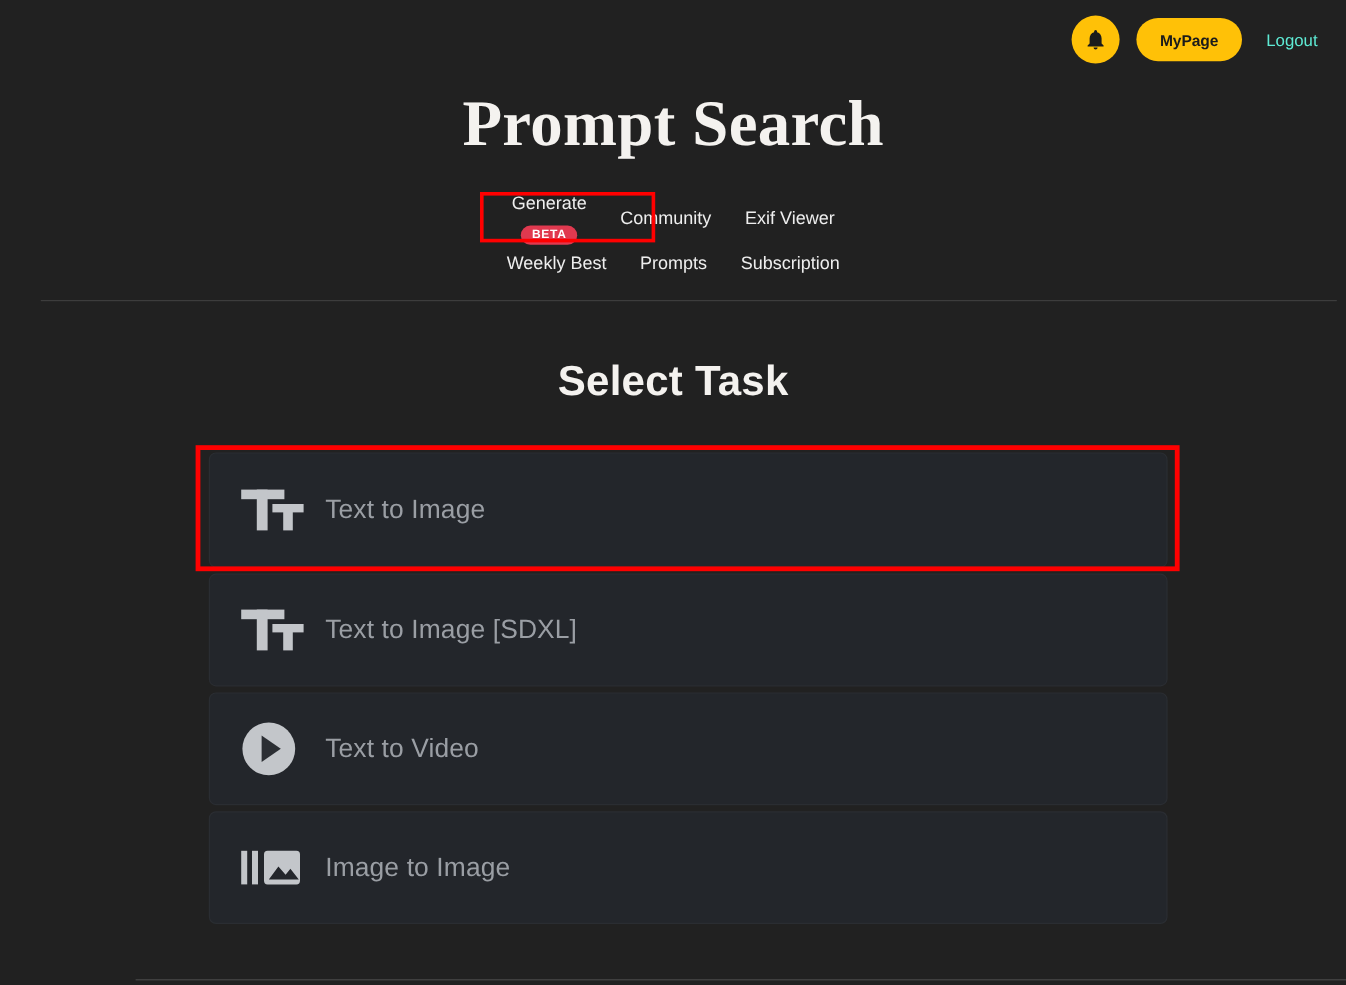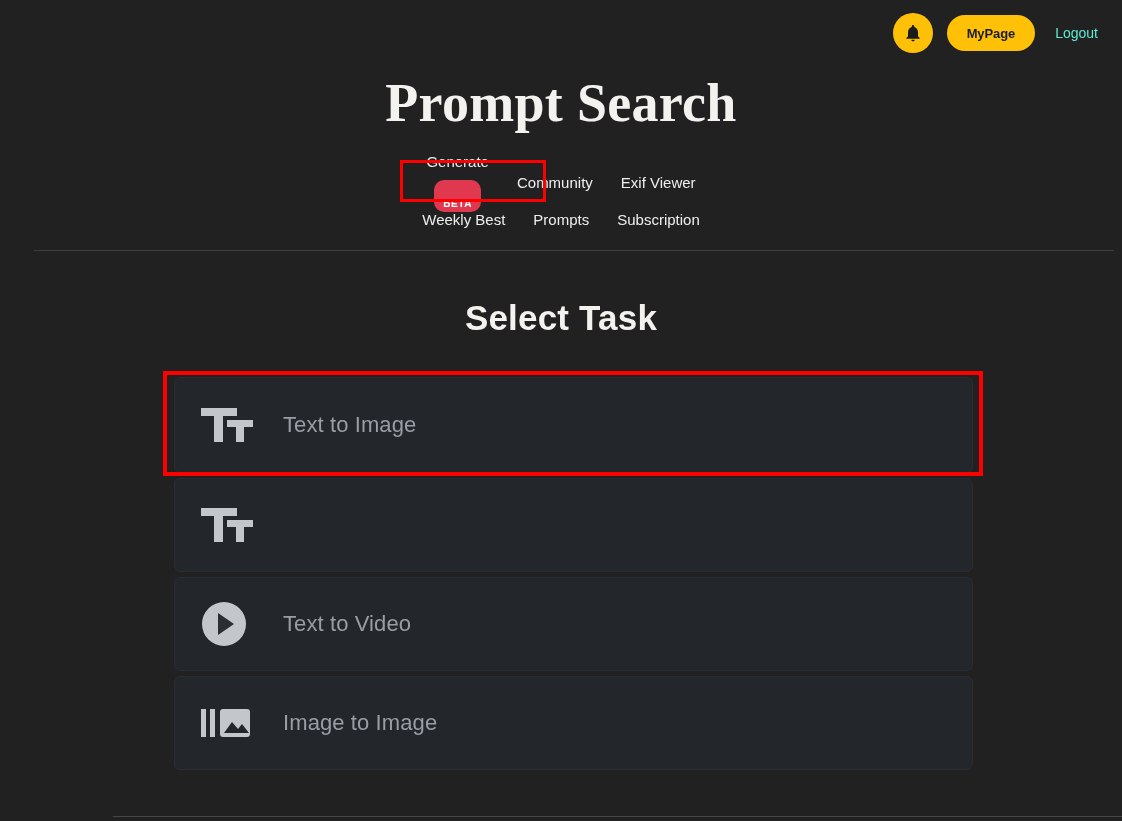--- a/index.html
+++ b/index.html
@@ -111,21 +111,21 @@
     flex-direction: column;
   }
 
   .beta-badge {
     background: #e0394f;
     color: #ffffff;
     font-size: 10px;
     font-weight: bold;
     letter-spacing: 0.6px;
     border-radius: 10px;
-    padding: 19px 9px 3px 9px;
+    padding: 3px 9px 3px 9px;
     line-height: 1;
     display: inline-block;
   }
 
   
   .hl-generate {
     position: absolute;
     left: 400px;
     top: 160px;
     width: 146px;
@@ -174,21 +174,21 @@
     width: 799px;
   }
 
   .task-card {
     background: #23262b;
     border-radius: 6px;
     height: 94px;
     display: flex;
     align-items: center;
     padding-left: 24px;
-    gap: 24px;
+    gap: 12px;
     cursor: pointer;
     margin-bottom: 5px;
     border: 1px solid #2a2d32;
   }
   .task-card.first { height: 96px; }
 
   .task-icon {
     width: 60px;
     height: 48px;
     flex: none;
@@ -291,20 +291,21 @@
 
   <div class="task-card">
     <span class="task-icon">
       <svg width="58" height="46" viewBox="0 0 58 46">
         <rect x="2" y="6" width="36" height="8" fill="#c3c6ca"></rect>
         <rect x="15" y="6" width="9" height="34" fill="#c3c6ca"></rect>
         <rect x="28" y="18" width="26" height="7" fill="#c3c6ca"></rect>
         <rect x="37" y="18" width="8" height="22" fill="#c3c6ca"></rect>
       </svg>
     </span>
+    <span class="task-label">Text to Image [SDXL]</span>
   </div>
 
   <div class="task-card">
     <span class="task-icon">
       <svg width="58" height="46" viewBox="0 0 58 46">
         <circle cx="25" cy="23" r="22" fill="#c3c6ca"></circle>
         <path d="M19 12l16 11-16 11z" fill="#2b2e33"></path>
       </svg>
     </span>
     <span class="task-label">Text to Video</span>

